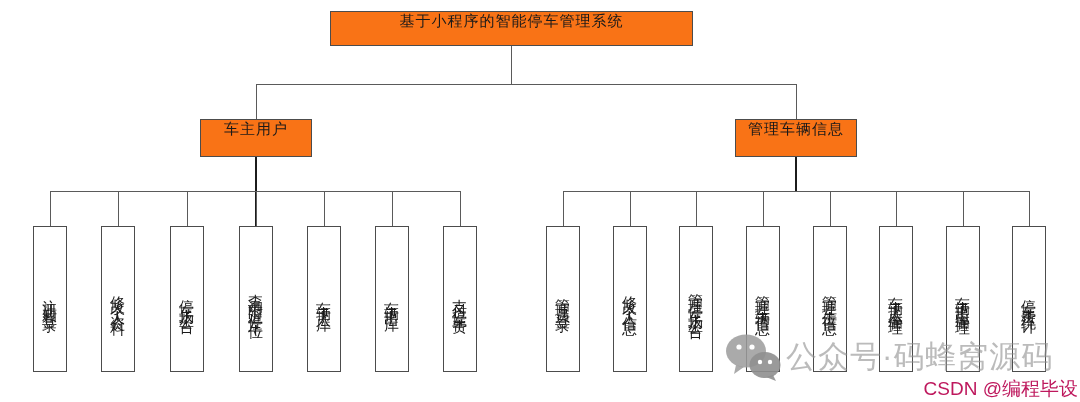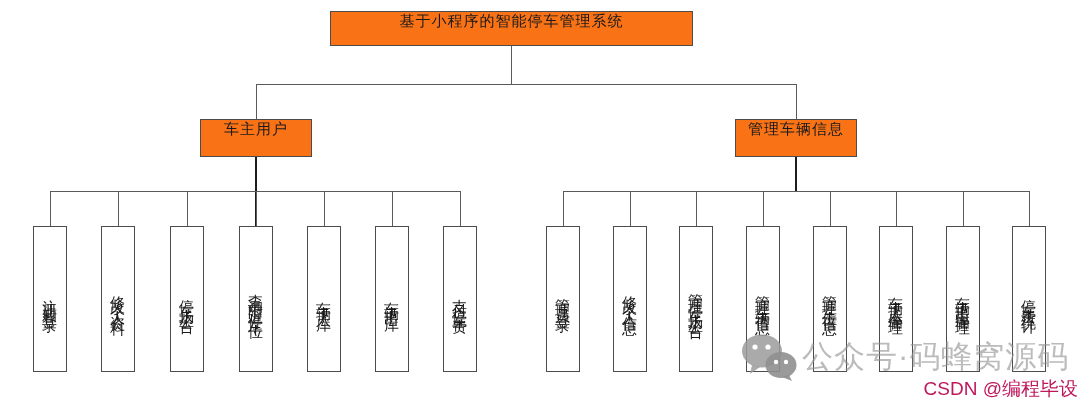--- a/index.html
+++ b/index.html
@@ -21,21 +21,21 @@
   }
   .leaf span{
     writing-mode:vertical-rl;text-orientation:upright;
     font-size:15px;letter-spacing:5px;line-height:1;
   }
   .line{position:absolute;background:#5a5a5a;z-index:1;}
   .line.v{width:1px;}
   .line.h{height:1px;}
   .line.thick{width:2px;background:#1c1c1c;}
   #watermark{
-    position:absolute;left:740px;top:332px;z-index:5;
+    position:absolute;left:724px;top:332px;z-index:5;
     display:flex;align-items:center;pointer-events:none;
   }
   #wm-text{
     font-size:31px;letter-spacing:1px;white-space:nowrap;
     color:rgba(145,145,145,0.62);margin-left:4px;
   }
   #csdn{
     position:absolute;right:2px;top:376px;z-index:5;
     font-size:19px;color:#be185d;white-space:nowrap;pointer-events:none;
   }

